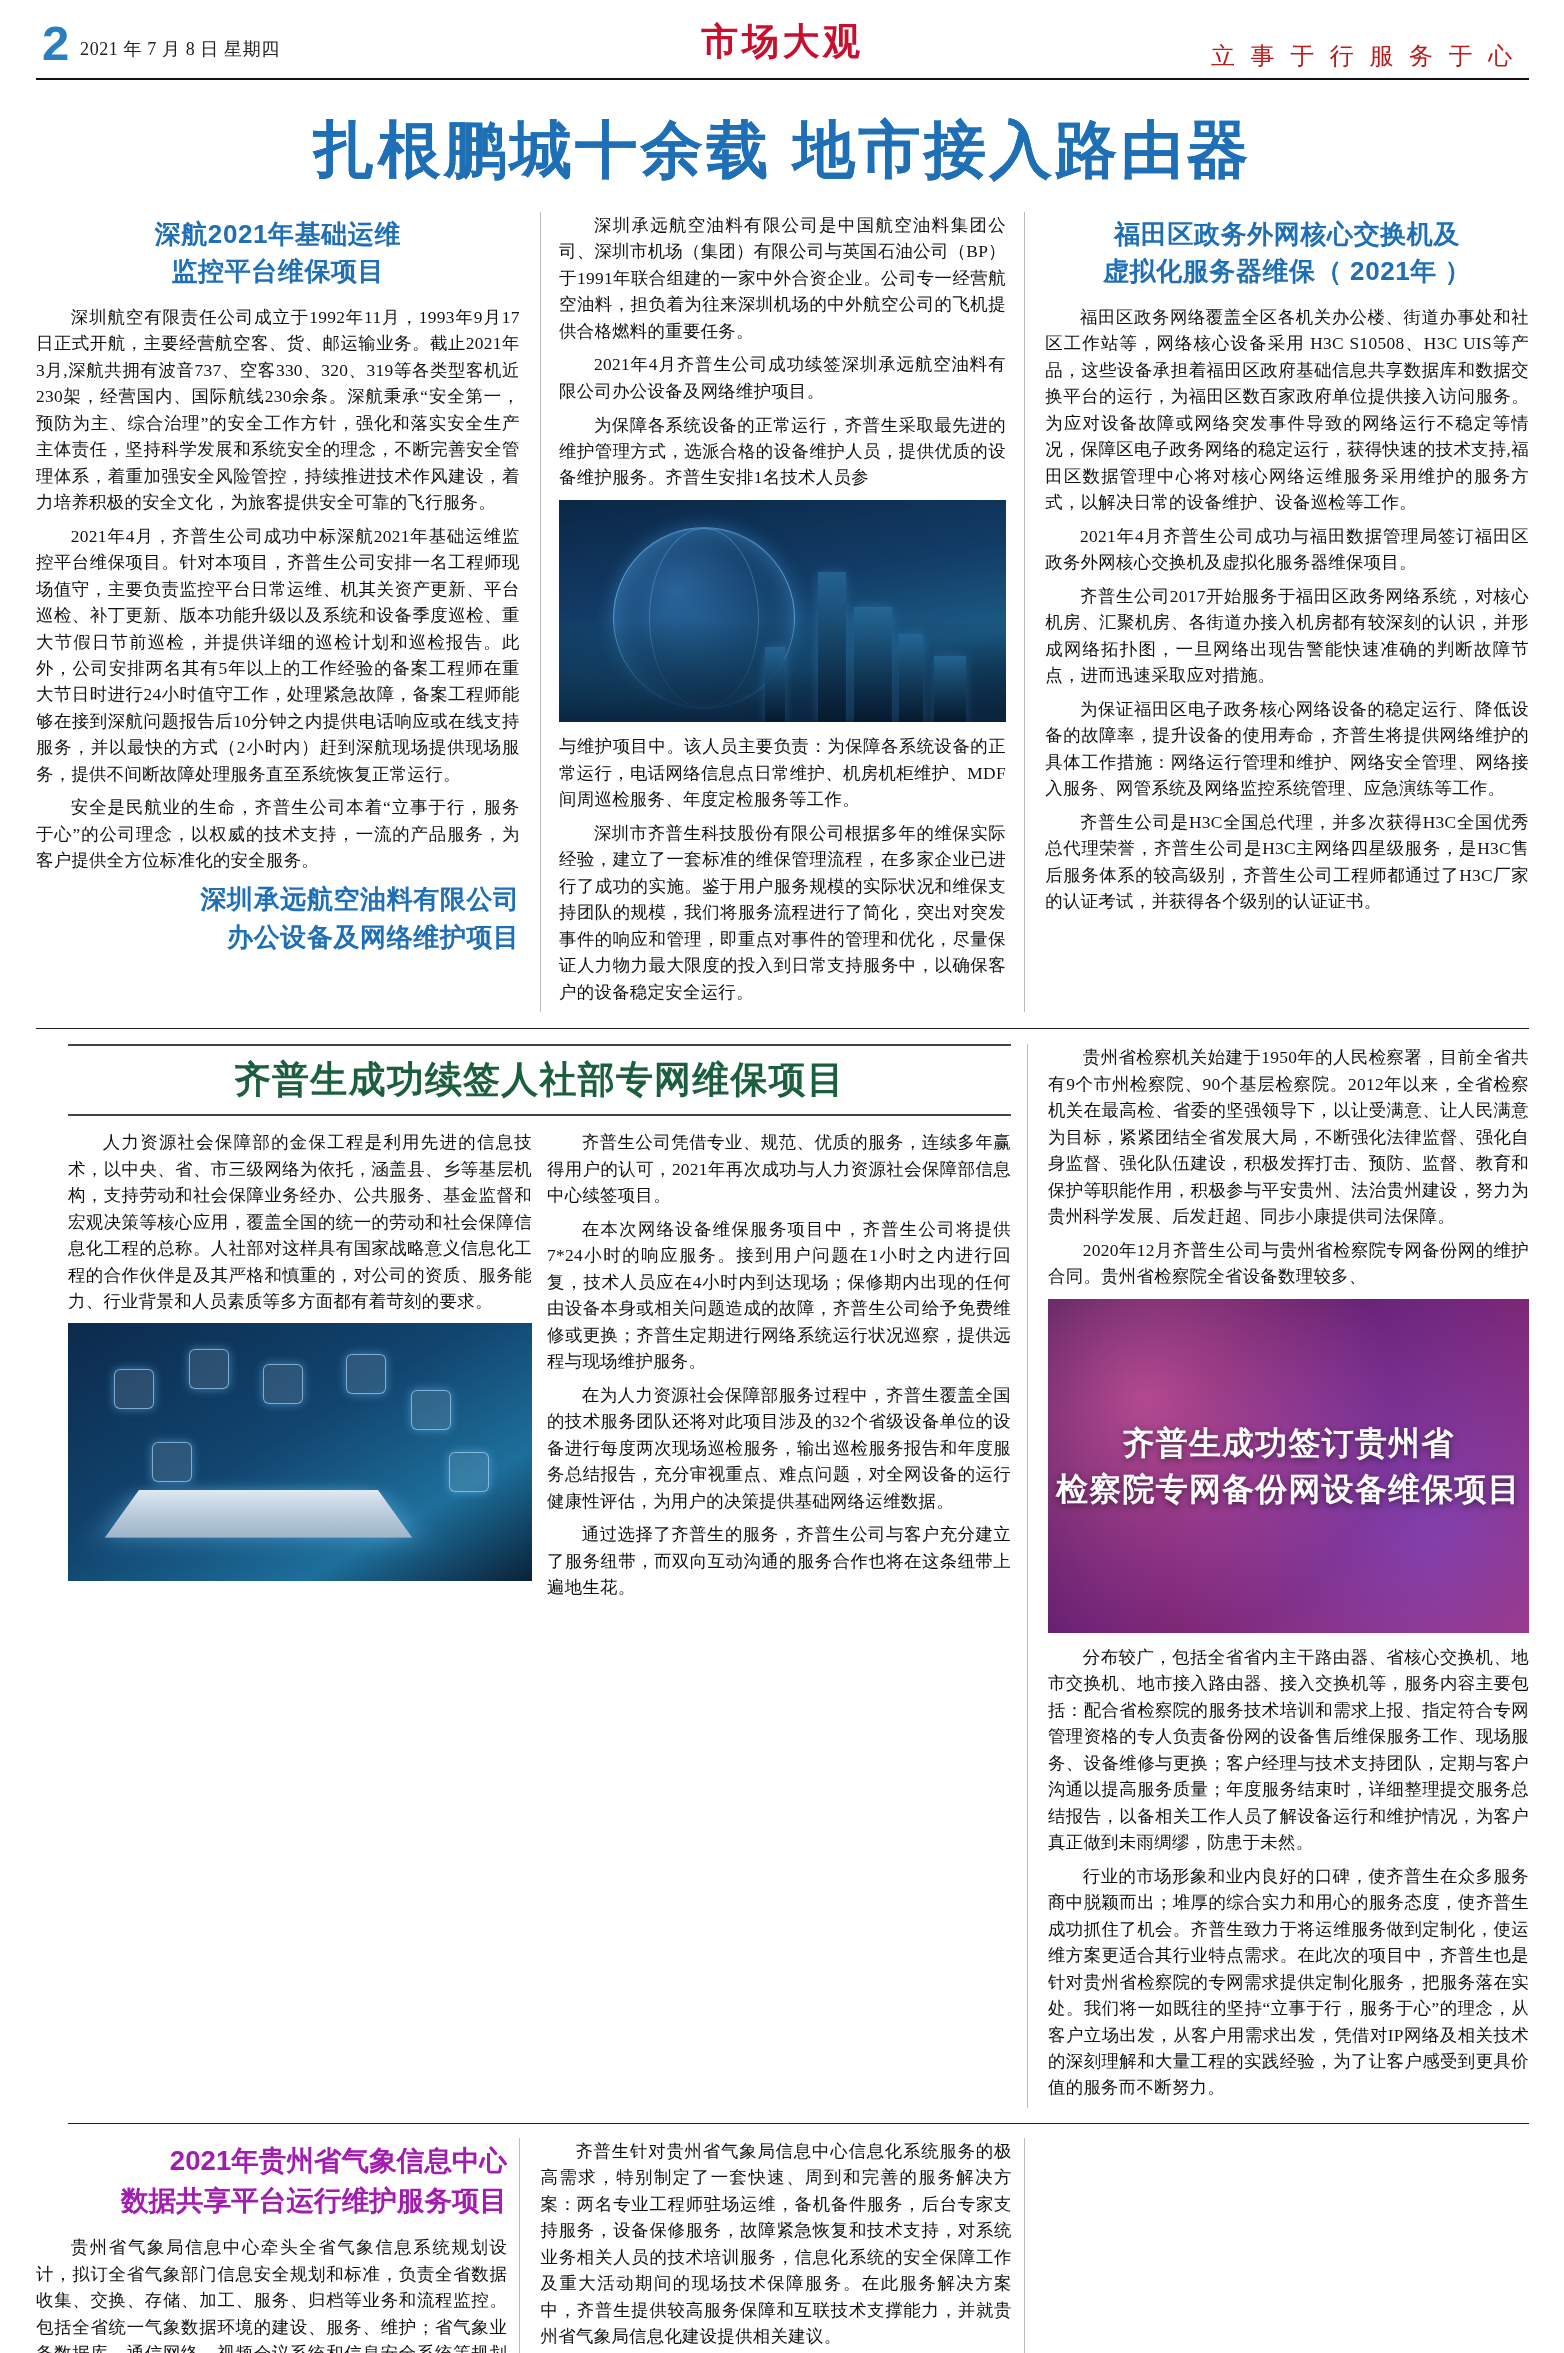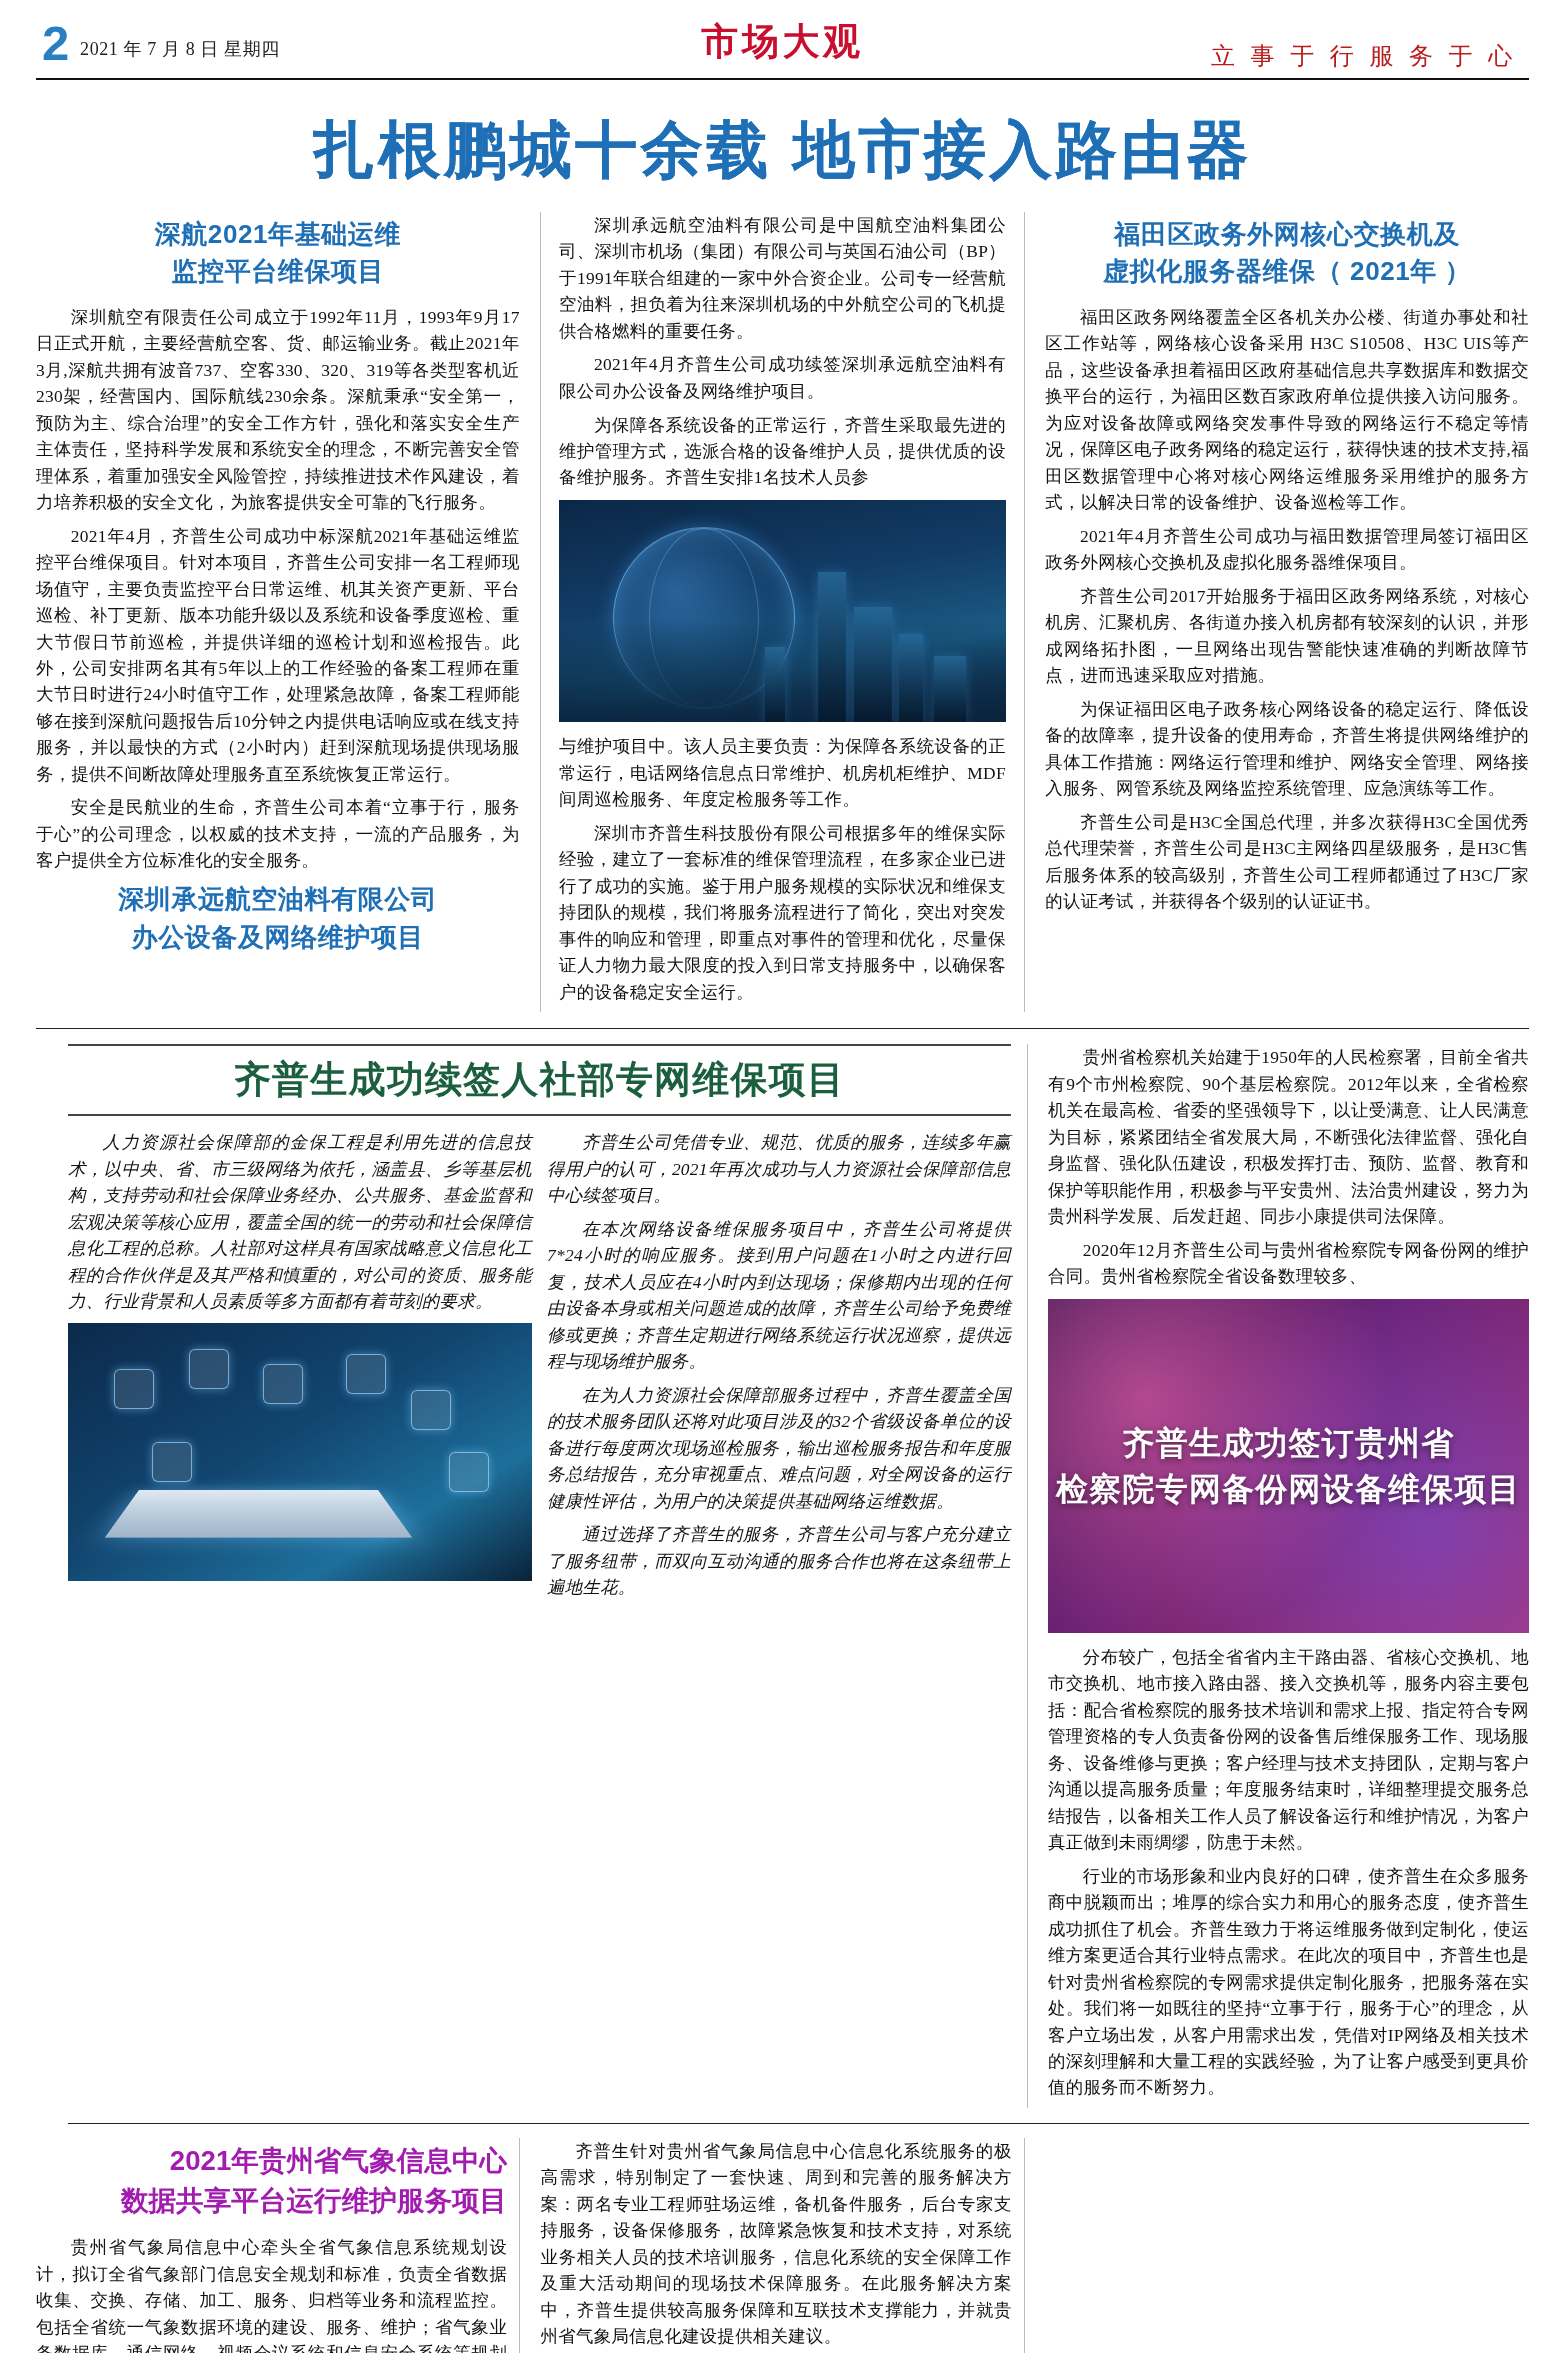--- a/index.html
+++ b/index.html
@@ -172,21 +172,21 @@
     font-family: "Liberation Sans", sans-serif;
     font-size: 37px;
     font-weight: bold;
     color: #1c5f3f;
     letter-spacing: 1.2px;
     border-top: 2.4px double #444;
     border-bottom: 2.4px double #444;
     padding: 8.4px 0 9.6px;
     margin: 0 0 13px;
   }
-  .two-col { display: flex; gap: 15px; font-style: italic; }
+  .two-col { display: flex; gap: 15px; }
   .two-col > div { width: 50%; }
 
   .photo2 {
     width: 100%;
     height: 258px;
     margin-top: 8.4px;
     background: linear-gradient(150deg,#0c2a4c 0%, #11456f 45%, #1d6f9b 75%, #0a2239 100%);
     position: relative;
     overflow: hidden;
   }
@@ -269,21 +269,21 @@
   </div>
 
   <div class="top-block">
 
     <div class="col left">
       <div class="sub-head" style="white-space:pre-line">深航2021年基础运维
 监控平台维保项目</div>
       <p class="body">深圳航空有限责任公司成立于1992年11月，1993年9月17日正式开航，主要经营航空客、货、邮运输业务。截止2021年3月,深航共拥有波音737、空客330、320、319等各类型客机近230架，经营国内、国际航线230余条。深航秉承“安全第一，预防为主、综合治理”的安全工作方针，强化和落实安全生产主体责任，坚持科学发展和系统安全的理念，不断完善安全管理体系，着重加强安全风险管控，持续推进技术作风建设，着力培养积极的安全文化，为旅客提供安全可靠的飞行服务。</p>
       <p class="body">2021年4月，齐普生公司成功中标深航2021年基础运维监控平台维保项目。针对本项目，齐普生公司安排一名工程师现场值守，主要负责监控平台日常运维、机其关资产更新、平台巡检、补丁更新、版本功能升级以及系统和设备季度巡检、重大节假日节前巡检，并提供详细的巡检计划和巡检报告。此外，公司安排两名其有5年以上的工作经验的备案工程师在重大节日时进行24小时值守工作，处理紧急故障，备案工程师能够在接到深航问题报告后10分钟之内提供电话响应或在线支持服务，并以最快的方式（2小时内）赶到深航现场提供现场服务，提供不间断故障处理服务直至系统恢复正常运行。</p>
       <p class="body">安全是民航业的生命，齐普生公司本着“立事于行，服务于心”的公司理念，以权威的技术支持，一流的产品服务，为客户提供全方位标准化的安全服务。</p>
-      <div class="sub-head" style="white-space:pre-line; text-align:center; ">深圳承远航空油料有限公司
+      <div class="sub-head" style="white-space:pre-line; text-align:right; ">深圳承远航空油料有限公司
 办公设备及网络维护项目</div>
     </div>
 
     <div class="col mid">
       <p class="body">深圳承远航空油料有限公司是中国航空油料集团公司、深圳市机场（集团）有限公司与英国石油公司（BP）于1991年联合组建的一家中外合资企业。公司专一经营航空油料，担负着为往来深圳机场的中外航空公司的飞机提供合格燃料的重要任务。</p>
       <p class="body">2021年4月齐普生公司成功续签深圳承远航空油料有限公司办公设备及网络维护项目。</p>
       <p class="body">为保障各系统设备的正常运行，齐普生采取最先进的维护管理方式，选派合格的设备维护人员，提供优质的设备维护服务。齐普生安排1名技术人员参</p>
 
       <div class="photo">
         <div class="globe"></div>

